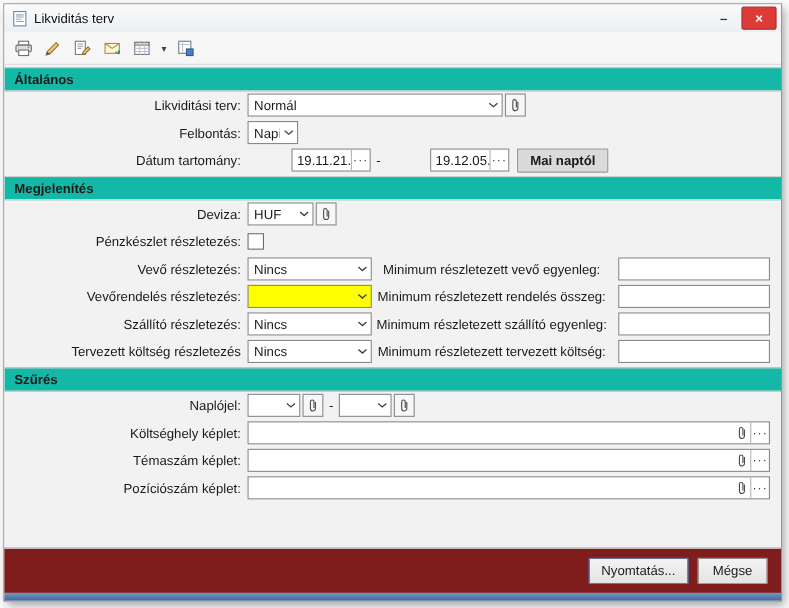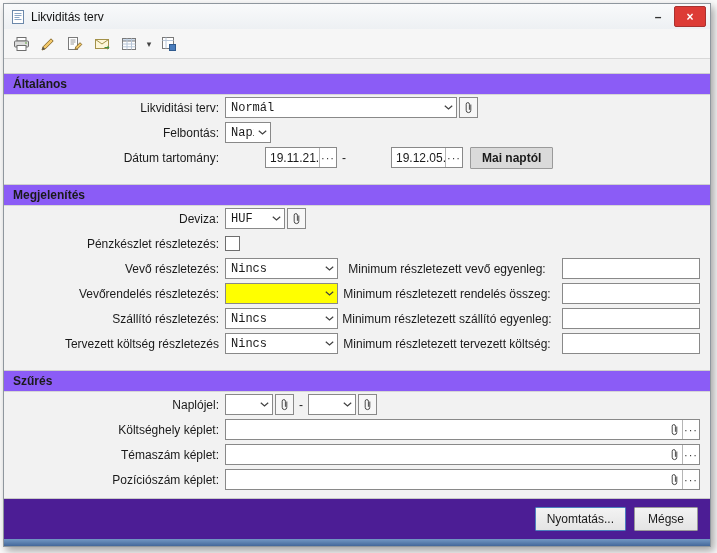--- a/index.html
+++ b/index.html
@@ -15,26 +15,26 @@
     font-weight:bold;color:#333;margin-right:4px;border-radius:2px;cursor:default;}
   .btn-close{width:30px;height:19px;display:flex;align-items:center;justify-content:center;
     background:#dd3b36;border:1px solid #a83230;border-radius:2px;color:#fff;font-weight:bold;font-size:12px;cursor:default;}
   
   .toolbar{height:29px;flex-shrink:0;display:flex;align-items:center;gap:3px;padding:0 5px;
     background:#f6f6f6;border-bottom:1px solid #d8d8d8;}
   .tool-btn{width:24px;height:24px;display:flex;align-items:center;justify-content:center;border-radius:2px;}
   .tool-caret{width:10px;display:flex;align-items:center;justify-content:center;font-size:9px;color:#444;height:24px;}
   
   .content{flex:1;display:flex;flex-direction:column;background:#f2f2f2;overflow:hidden;}
-  .section-header{height:20px;line-height:20px;font-weight:bold;padding-left:9px;margin-top:14px;
-    background:#8b5cf6;border-top:1px solid #cfcfcf;border-bottom:1px solid #d6d6d6;}
+  .section-header{height:20px;line-height:20px;font-weight:bold;padding-left:9px;margin-top:2px;
+    background:#14b8a6;border-top:1px solid #cfcfcf;border-bottom:1px solid #d6d6d6;}
   .row{display:flex;align-items:center;height:25px;padding-right:10px;flex-shrink:0;}
   .lbl{width:215px;text-align:right;padding-right:6px;flex-shrink:0;}
   .combo{box-sizing:border-box;height:21px;background:#fff;border:1px solid #898989;
-    display:flex;align-items:center;padding:0 3px 0 5px;font-family:Liberation Mono, monospace;}
+    display:flex;align-items:center;padding:0 3px 0 5px;}
   .cval{flex:1;white-space:nowrap;overflow:hidden;}
   .chev{margin-left:4px;flex-shrink:0;}
   .w232{width:232px}.w46{width:46px}.w60{width:60px}.w113{width:113px}.w48{width:48px}
   .clip-btn{box-sizing:border-box;width:19px;height:21px;margin-left:2px;background:#f7f7f7;
     border:1px solid #898989;display:flex;align-items:center;justify-content:center;}
   .datefield{box-sizing:border-box;height:21px;background:#fff;border:1px solid #898989;
     display:flex;align-items:stretch;margin-left:40px;}
   .dval{width:49px;padding-left:4px;display:flex;align-items:center;}
   .dots{width:16px;border-left:1px solid #b5b5b5;color:#333;font-size:11px;letter-spacing:1px;
     display:flex;align-items:center;justify-content:center;}
@@ -46,21 +46,21 @@
     display:flex;align-items:center;justify-content:center;font-size:12px;line-height:1;flex-shrink:0;}
   .cb-label{margin-left:10px;margin-right:8px;}
   .min-lbl{flex:1;text-align:center;padding-right:6px;white-space:nowrap;}
   .min-input{box-sizing:border-box;width:138px;height:21px;background:#fff;border:1px solid #898989;
     display:flex;align-items:center;padding-left:4px;flex-shrink:0;}
   .formula{flex:1;box-sizing:border-box;height:21px;background:#fff;border:1px solid #898989;
     display:flex;align-items:stretch;}
   .fval{flex:1;display:flex;align-items:center;padding-left:4px;}
   .fclip{width:16px;display:flex;align-items:center;justify-content:center;}
   
-  .footer{height:40px;flex-shrink:0;border-top:1px solid #c9c9c9;background:#4c1d95;
+  .footer{height:40px;flex-shrink:0;border-top:1px solid #c9c9c9;background:#7f1d1d;
     display:flex;align-items:center;justify-content:flex-end;gap:8px;padding:0 12px;}
   .btn-print{border:1px solid #4c7fbe;height:24px;}
   .btn-cancel{width:64px;height:24px;}
   .bottom-strip{height:7px;flex-shrink:0;background:linear-gradient(#7298c4,#44689a);}
 </style>
 </head>
 <body>
 
 <div class="window">
 

